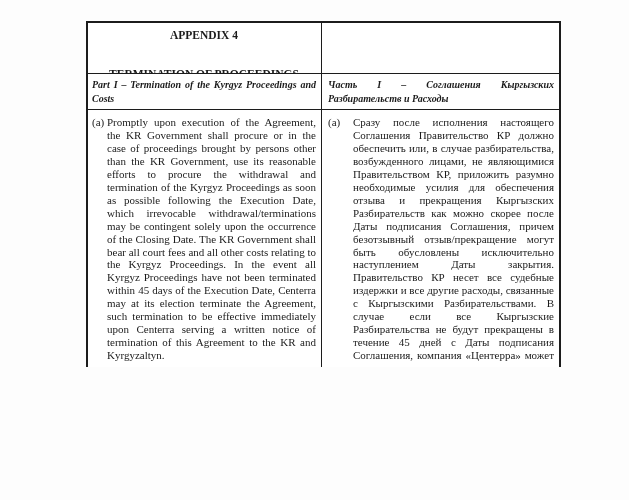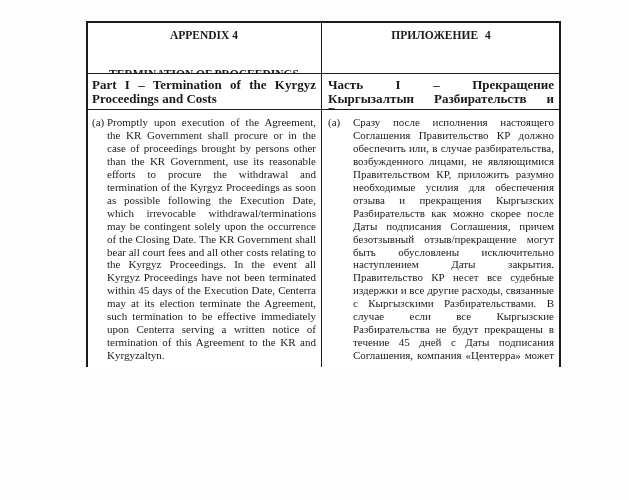--- a/index.html
+++ b/index.html
@@ -41,24 +41,25 @@
     font-weight: bold;
     font-size: 11.5px;
     line-height: 12px;
     padding-top: 6px;
   }
   .hdr .line2 { margin-top: 27px; }
   .ru-ws { word-spacing: 4px; }
 
   .part {
     font-weight: bold;
-    font-size: 13px;
+    font-size: 10px;
     line-height: 13.5px;
     text-align: justify;
     padding-top: 4px;
+    font-style: italic;
   }
 
   .body-cell { padding-top: 6px; }
   .para {
     position: relative;
     font-size: 11px;
     line-height: 12.95px;
     text-align: justify;
   }
   .para .mk { position: absolute; left: 0; top: 0; }
@@ -79,28 +80,27 @@
 </head>
 <body>
 
 <div class="doc-table">
 
   <div class="c hdr">
     <div class="line1">APPENDIX 4</div>
     <div class="line2">TERMINATION OF PROCEEDINGS</div>
   </div>
   <div class="c right-col hdr ru-ws">
-    <div class="line1">ПРИЛОЖЕНИЕ 4</div>
   </div>
 
   <div class="c r2">
     <div class="part">Part I – Termination of the Kyrgyz Proceedings and Costs</div>
   </div>
   <div class="c right-col r2">
-    <div class="part">Часть I – Прекращение Кыргызалтын Разбирательств и Расходы</div>
+    <div class="part">Часть I – Соглашения Кыргызских Разбирательств и Расходы</div>
   </div>
 
   <div class="c r3 body-cell">
     <div class="para en">
       <span class="mk">(a)</span>
       <span>Promptly upon execution of the Agreement, the KR Government shall procure or in the case of proceedings brought by persons other than the KR Government, use its reasonable efforts to procure the withdrawal and termination of the Kyrgyz Proceedings as soon as possible following the Execution Date, which irrevocable withdrawal/terminations may be contingent solely upon the occurrence of the Closing Date. The KR Government shall bear all court fees and all other costs relating to the Kyrgyz Proceedings. In the event all Kyrgyz Proceedings have not been terminated within 45 days of the Execution Date, Centerra may at its election terminate the Agreement, such termination to be effective immediately upon Centerra serving a written notice of termination of this Agreement to the KR and Kyrgyzaltyn.</span>
     </div>
   </div>
   <div class="c right-col r3 body-cell">
     <div class="para ru">

